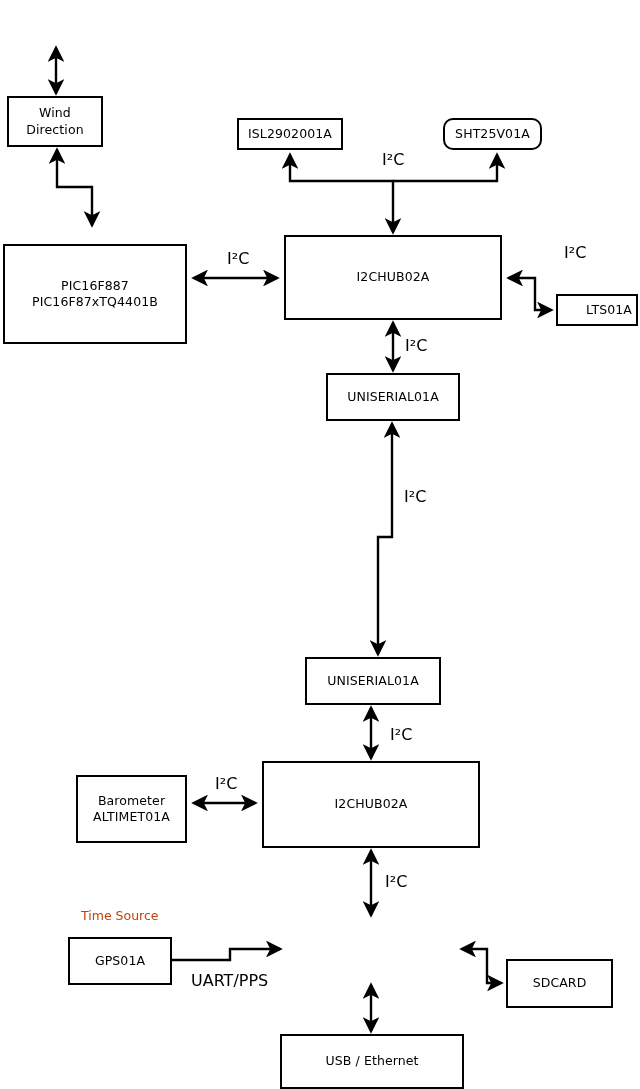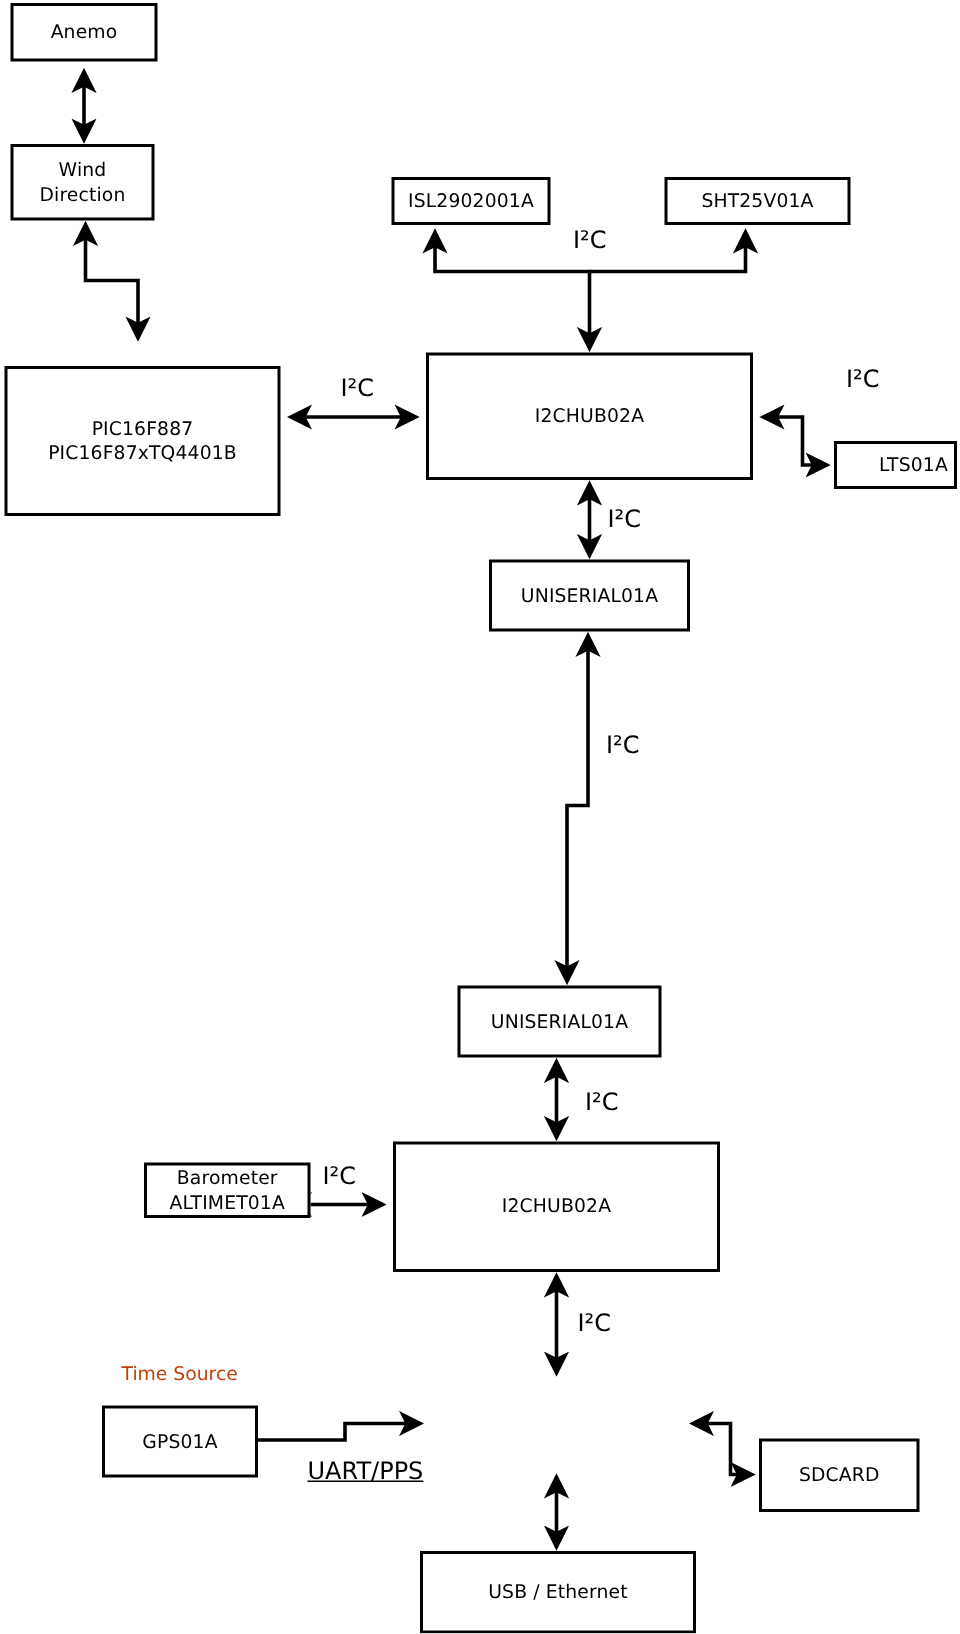--- a/index.html
+++ b/index.html
@@ -91,43 +91,42 @@
       <path d="M 371 851 L 371 915" marker-start="url(#arrow)" marker-end="url(#arrow)"></path>
 
       <path d="M 172 960 L 230 960 L 230 949 L 280 949" marker-end="url(#arrow)"></path>
 
       <path d="M 462 949 L 487 949 L 487 983 L 501 983" marker-start="url(#arrow)" marker-end="url(#arrow)"></path>
 
       <path d="M 371 985 L 371 1031" marker-start="url(#arrow)" marker-end="url(#arrow)"></path>
     </g>
   </svg>
 
-  <div class="node" style="left:7px;top:2px;width:98px;height:39px;">Anemo</div>
 
   <div class="node" style="left:7px;top:96px;width:96px;height:51px;">Wind
 Direction</div>
 
   <div class="node" style="left:3px;top:220px;width:184px;height:100px;margin-top:24px;">PIC16F887
 PIC16F87xTQ4401B</div>
 
-  <div class="node" style="left:237px;top:118px;width:106px;height:32px;margin-left:24px;">ISL2902001A</div>
+  <div class="node" style="left:237px;top:118px;width:106px;height:32px;">ISL2902001A</div>
 
-  <div class="node" style="left:443px;top:118px;width:124px;height:32px;">SHT25V01A</div>
+  <div class="node" style="left:443px;top:118px;width:99px;height:32px;border-radius:10px;">SHT25V01A</div>
 
   <div class="node" style="left:284px;top:235px;width:218px;height:85px;">I2CHUB02A</div>
 
   <div class="node" style="left:556px;top:294px;width:82px;height:32px;padding-left:28px;">LTS01A</div>
 
   <div class="node" style="left:326px;top:373px;width:134px;height:48px;">UNISERIAL01A</div>
 
   <div class="node" style="left:305px;top:657px;width:136px;height:48px;">UNISERIAL01A</div>
 
   <div class="node" style="left:262px;top:761px;width:218px;height:87px;">I2CHUB02A</div>
 
-  <div class="node" style="left:76px;top:775px;width:111px;height:37px;margin-left:20px;">Barometer
+  <div class="node" style="left:76px;top:775px;width:111px;height:68px;">Barometer
 ALTIMET01A</div>
 
   <div class="node" style="left:68px;top:937px;width:104px;height:48px;">GPS01A</div>
 
 
   <div class="node" style="left:280px;top:1034px;width:184px;height:55px;">USB / Ethernet</div>
 
   <div class="node" style="left:506px;top:959px;width:107px;height:49px;">SDCARD</div>
 
   <div class="edge-label" style="left:382px;top:152px;">I²C</div>
@@ -139,17 +138,17 @@
   <div class="edge-label" style="left:405px;top:338px;">I²C</div>
 
   <div class="edge-label" style="left:404px;top:489px;">I²C</div>
 
   <div class="edge-label" style="left:390px;top:727px;">I²C</div>
 
   <div class="edge-label" style="left:215px;top:776px;">I²C</div>
 
   <div class="edge-label" style="left:385px;top:874px;">I²C</div>
 
-  <div class="edge-label" style="left:205px;top:973px;text-decoration:underline;">UART/PPS</div>
+  <div class="edge-label" style="left:191px;top:973px;">UART/PPS</div>
 
   <div class="free-label" style="left:81px;top:910px;">Time Source</div>
 
 </div>
 
 </body></html>

